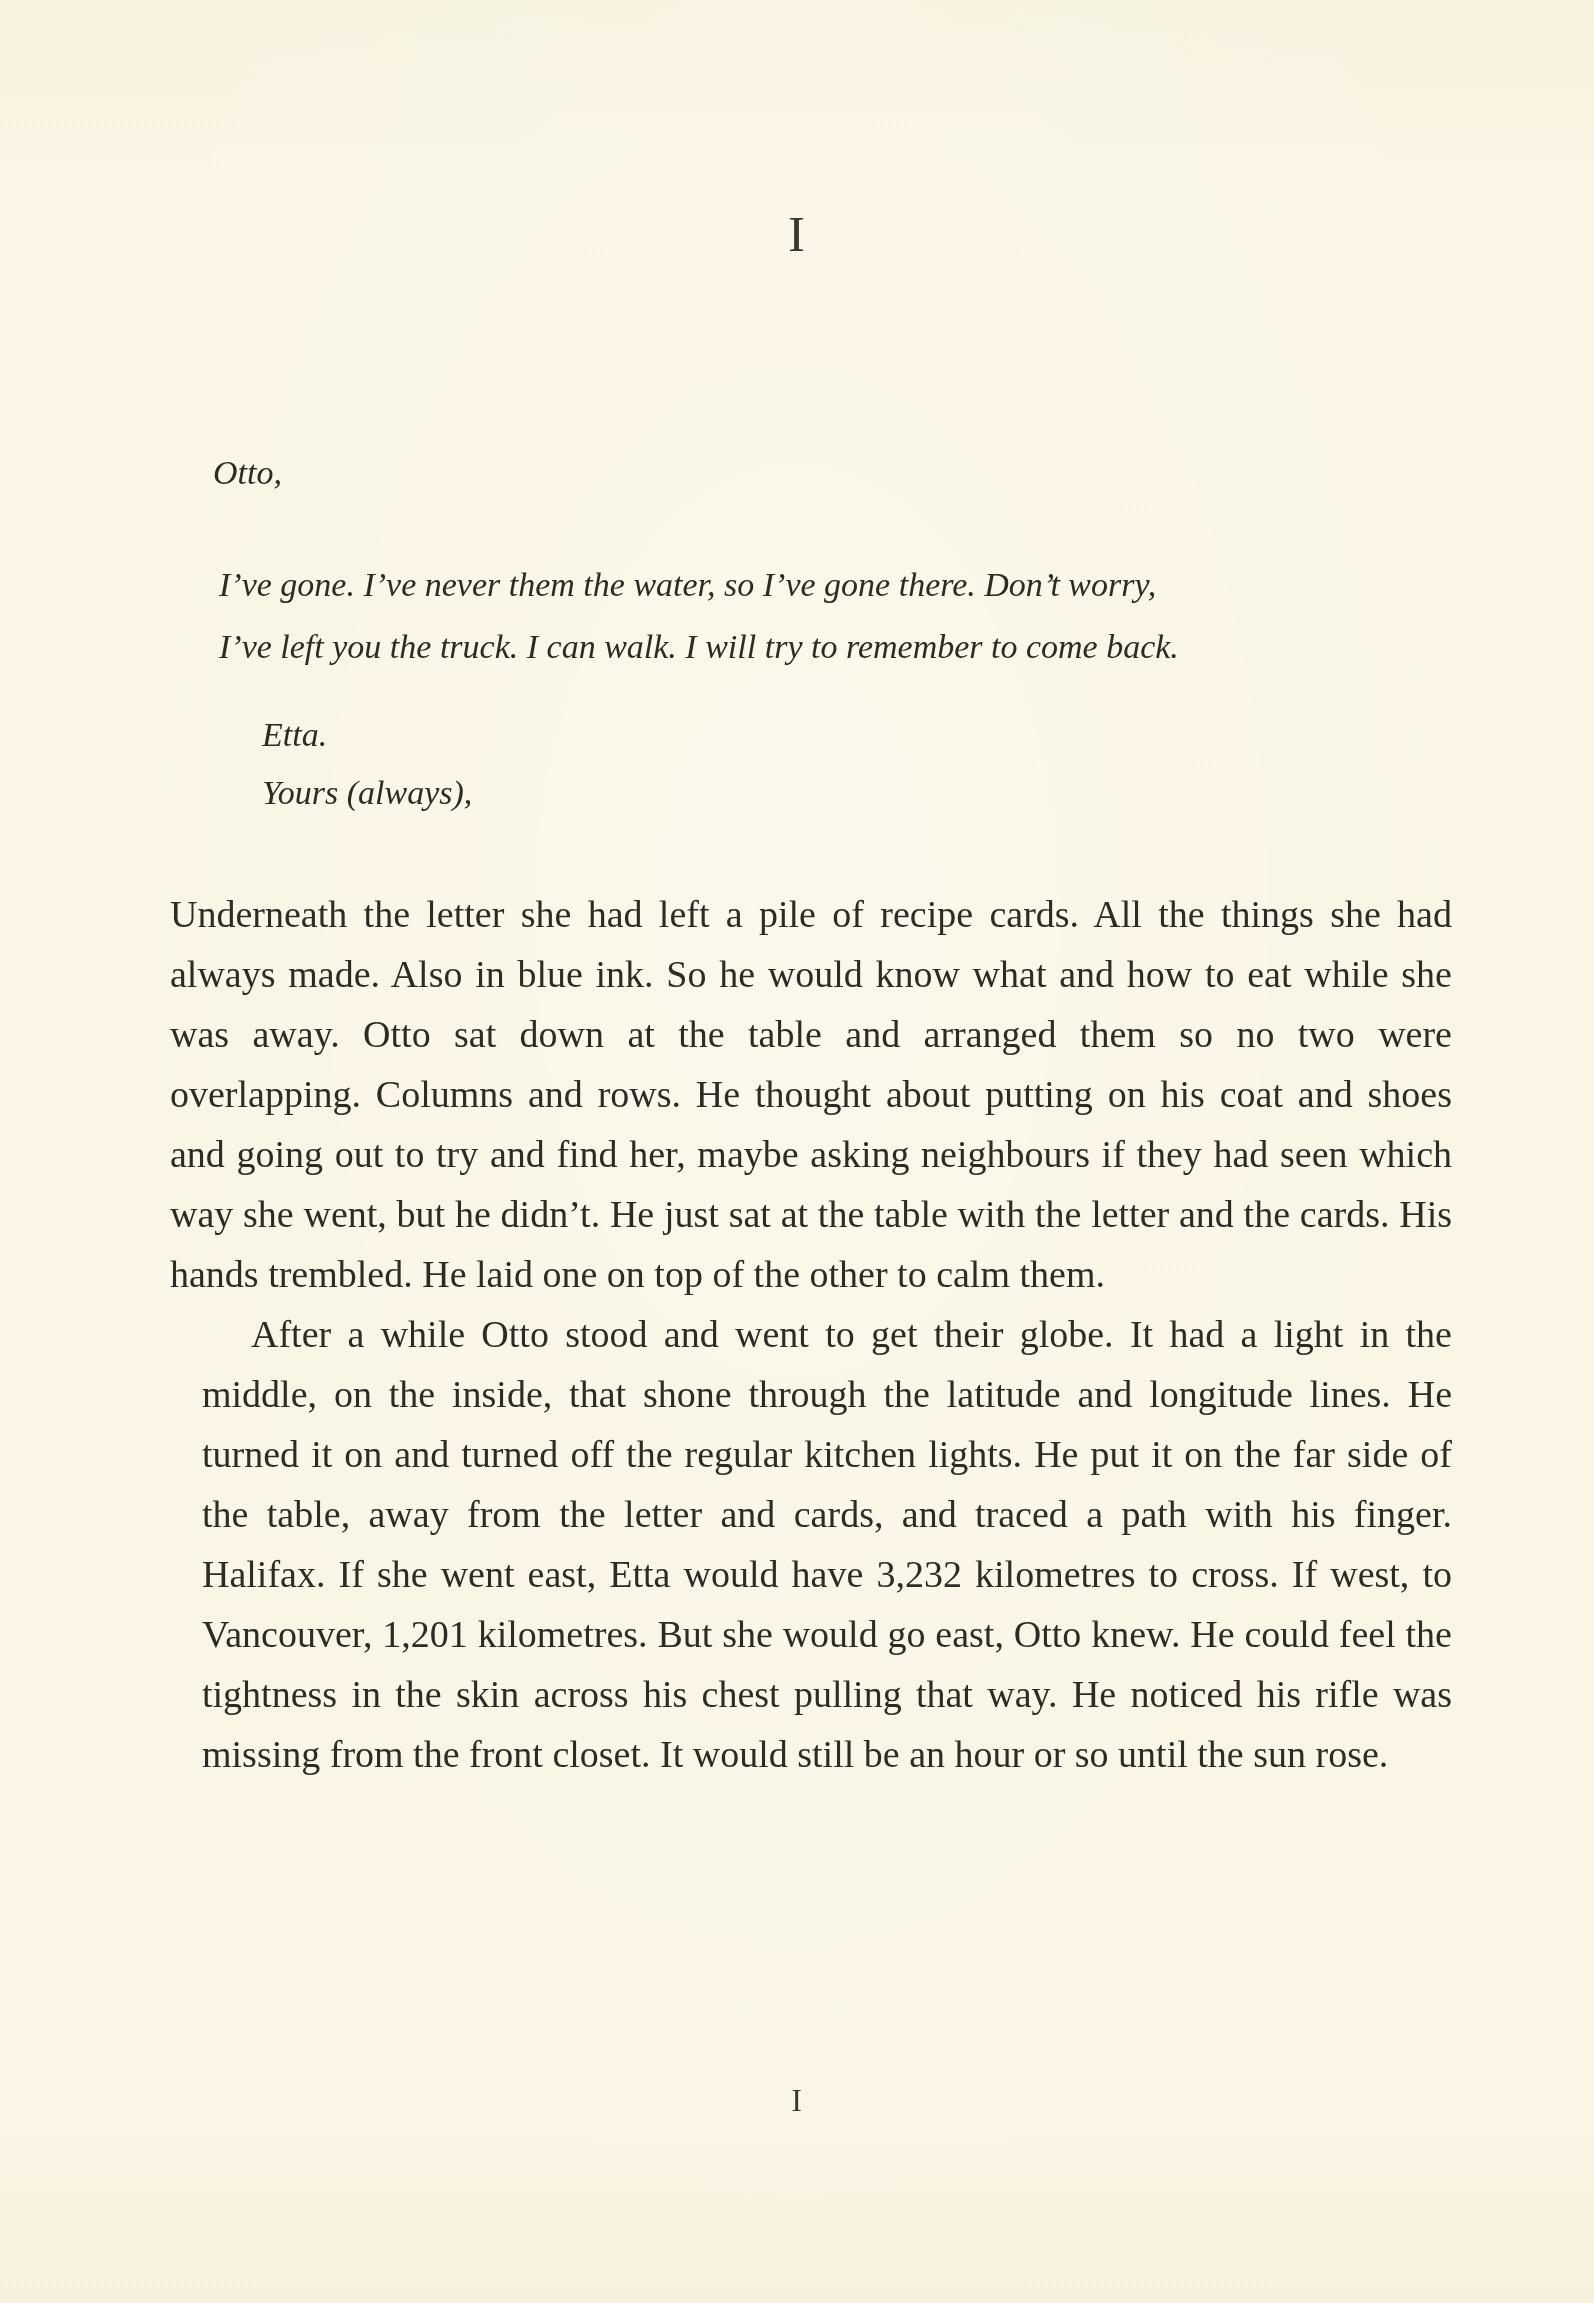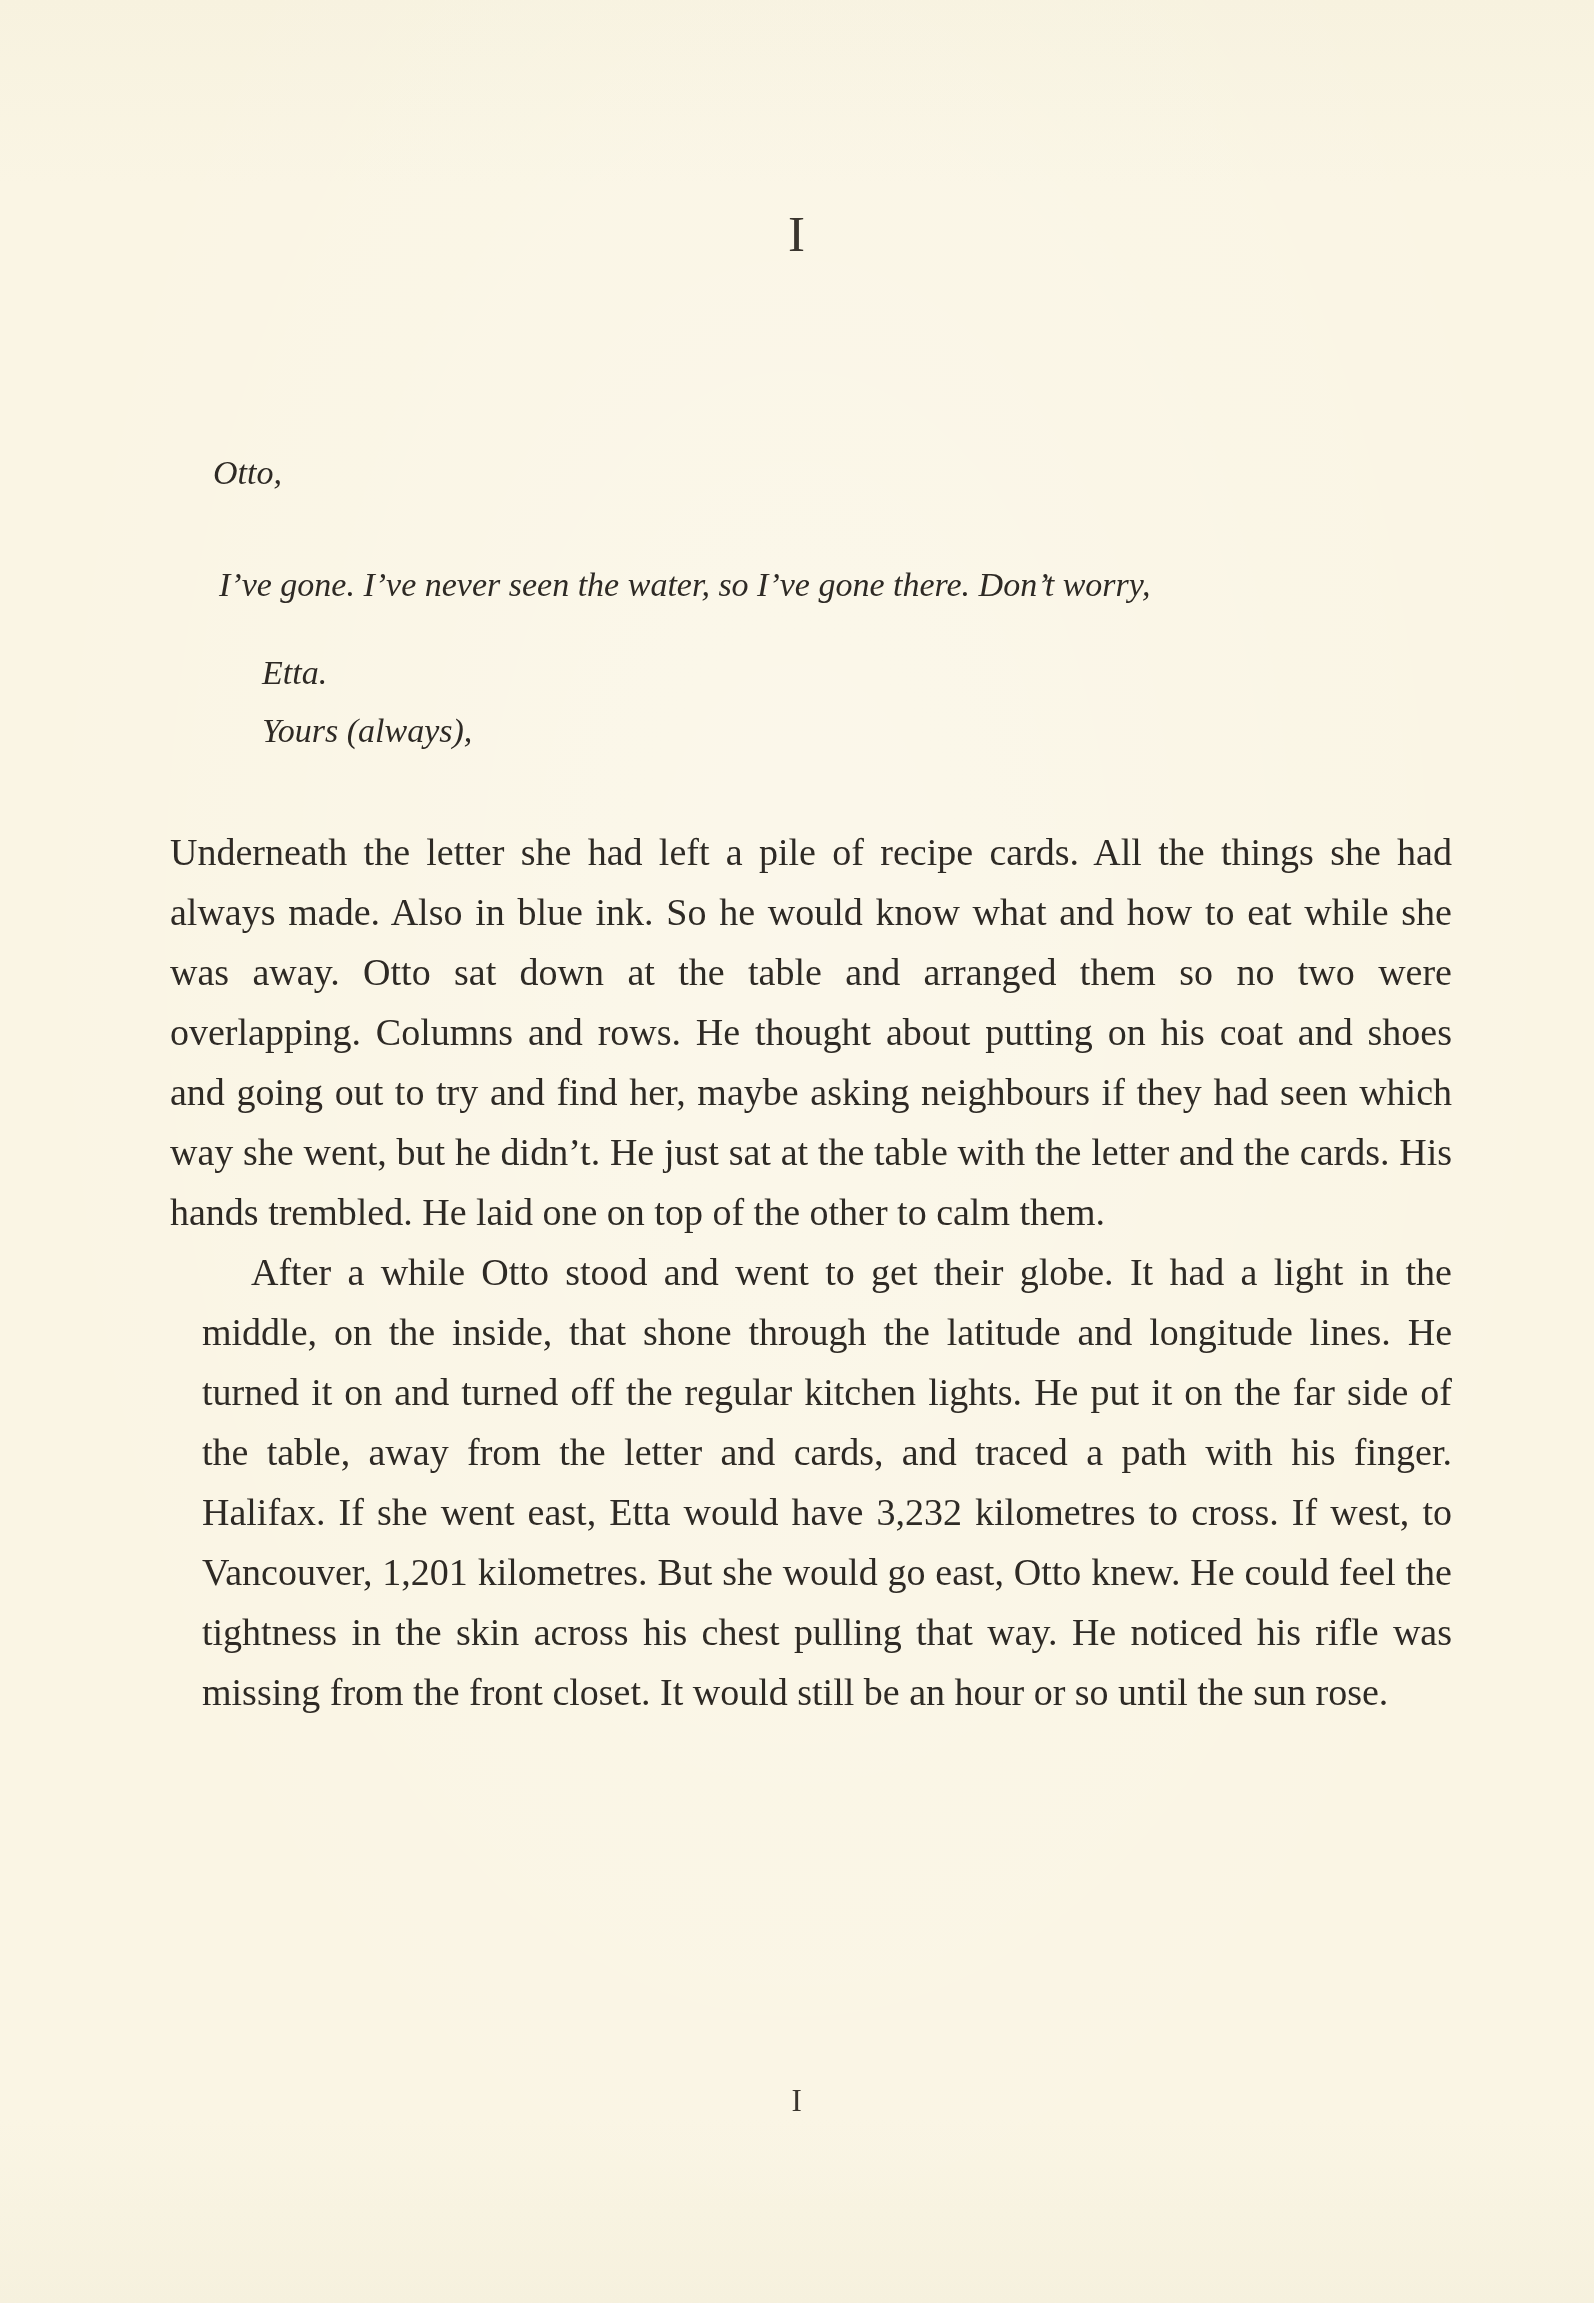--- a/index.html
+++ b/index.html
@@ -95,21 +95,22 @@
 <div class="page">
 
   <div class="chapter-number">I</div>
 
   <div class="text-block">
 
     <p class="letter-salutation">Otto,</p>
 
 
     <div class="letter-quote">
-      <div class="quote-line">I’ve gone. I’ve never seen the water, so I’ve gone there. Don’t worry,</div>
+      <div class="quote-line">I’ve gone. I’ve never them the water, so I’ve gone there. Don’t worry,</div>
+      <div class="quote-line">I’ve left you the truck. I can walk. I will try to remember to come back.</div>
     </div>
 
     <div class="letter-closing-block">
       <div>Etta.</div>
       <div>Yours (always),</div>
     </div>
 
     <p class="body-paragraph">Underneath the letter she had left a pile of recipe cards. All the things she had always made. Also in blue ink. So he would know what and how to eat while she was away. Otto sat down at the table and arranged them so no two were overlapping. Columns and rows. He thought about putting on his coat and shoes and going out to try and find her, maybe asking neighbours if they had seen which way she went, but he didn’t. He just sat at the table with the letter and the cards. His hands trembled. He laid one on top of the other to calm them.</p>
 
     <p class="body-paragraph indented">After a while Otto stood and went to get their globe. It had a light in the middle, on the inside, that shone through the latitude and longitude lines. He turned it on and turned off the regular kitchen lights. He put it on the far side of the table, away from the letter and cards, and traced a path with his finger. Halifax. If she went east, Etta would have 3,232 kilometres to cross. If west, to Vancouver, 1,201 kilometres. But she would go east, Otto knew. He could feel the tightness in the skin across his chest pulling that way. He noticed his rifle was missing from the front closet. It would still be an hour or so until the sun rose.</p>

